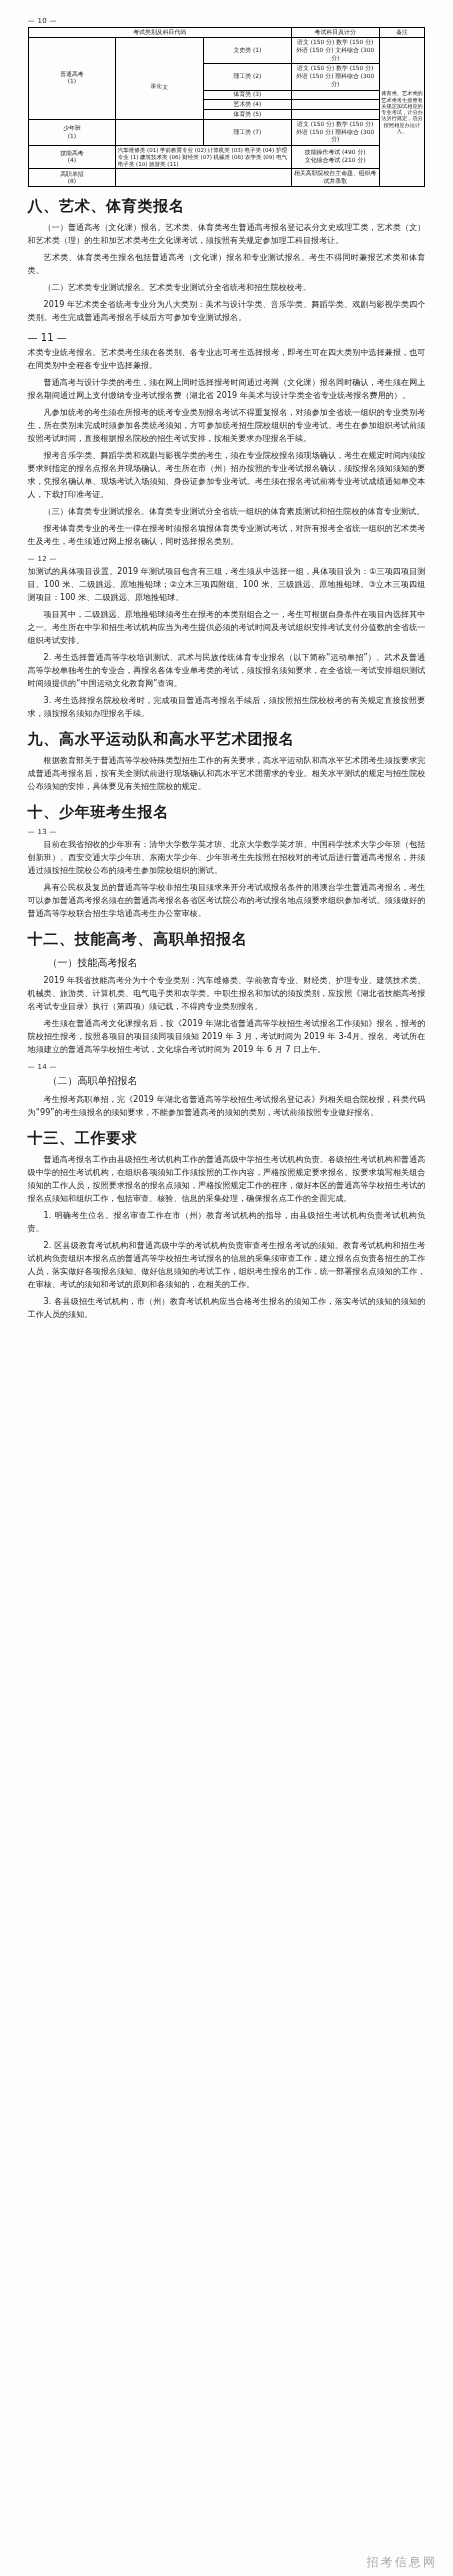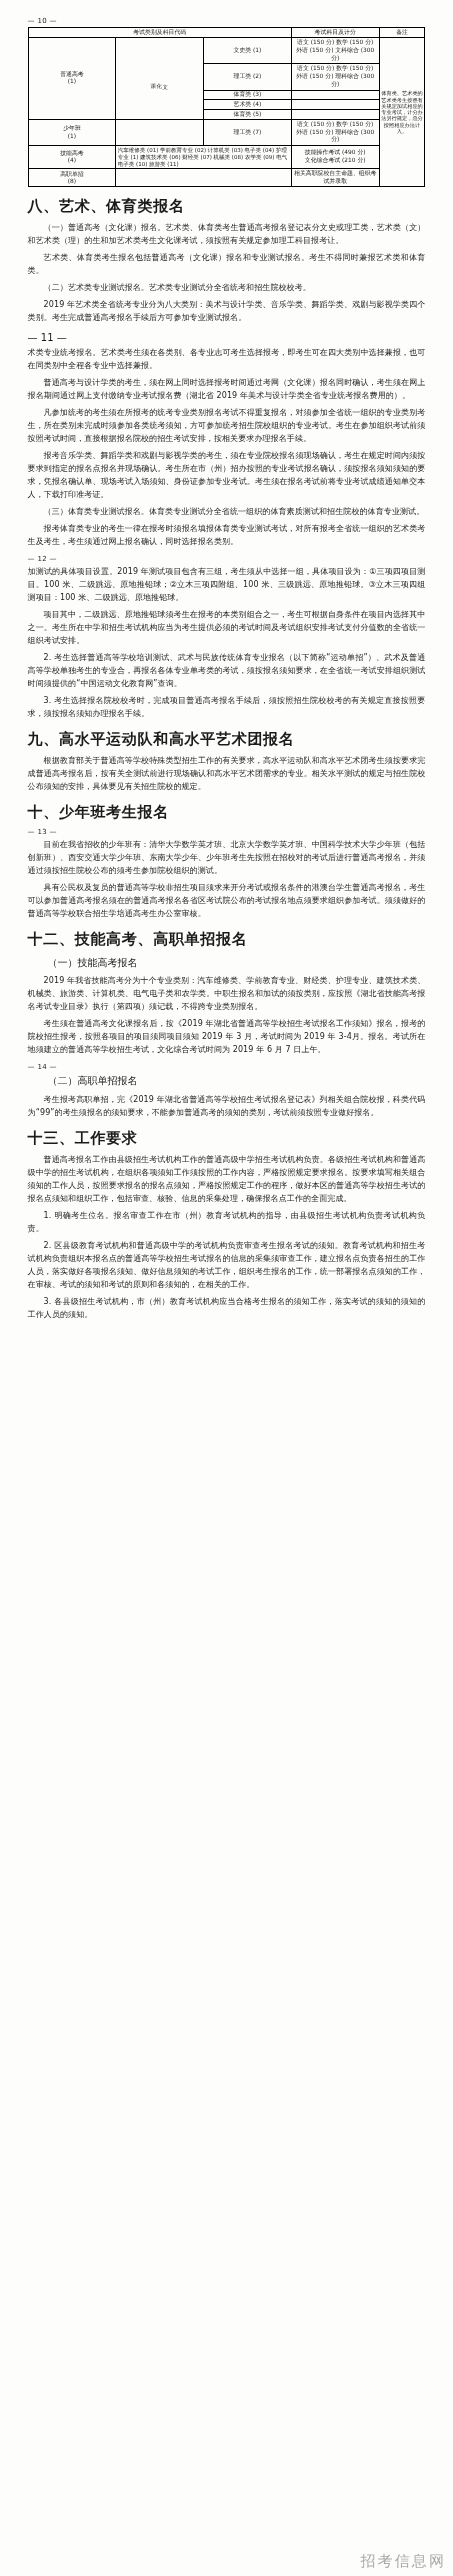--- a/index.html
+++ b/index.html
@@ -95,23 +95,23 @@
     margin:0 0 4.2px 0;
     text-indent:2em;
   }
   .rightnum{
     font-size:10px;
     text-align:left;
     margin:7px 0 4.2px 0;
   }
   .watermark{
     position:absolute;
-    right:7px;
+    right:16px;
     bottom:5.5px;
-    font-size:15px;
+    font-size:12px;
     color:#9b9b9b;
     letter-spacing:2.1px;
     font-family:"DejaVu Sans","Liberation Sans",sans-serif;
     opacity:.85;
   }
 </style>
 </head>
 <body>
 
 <div class="page">

